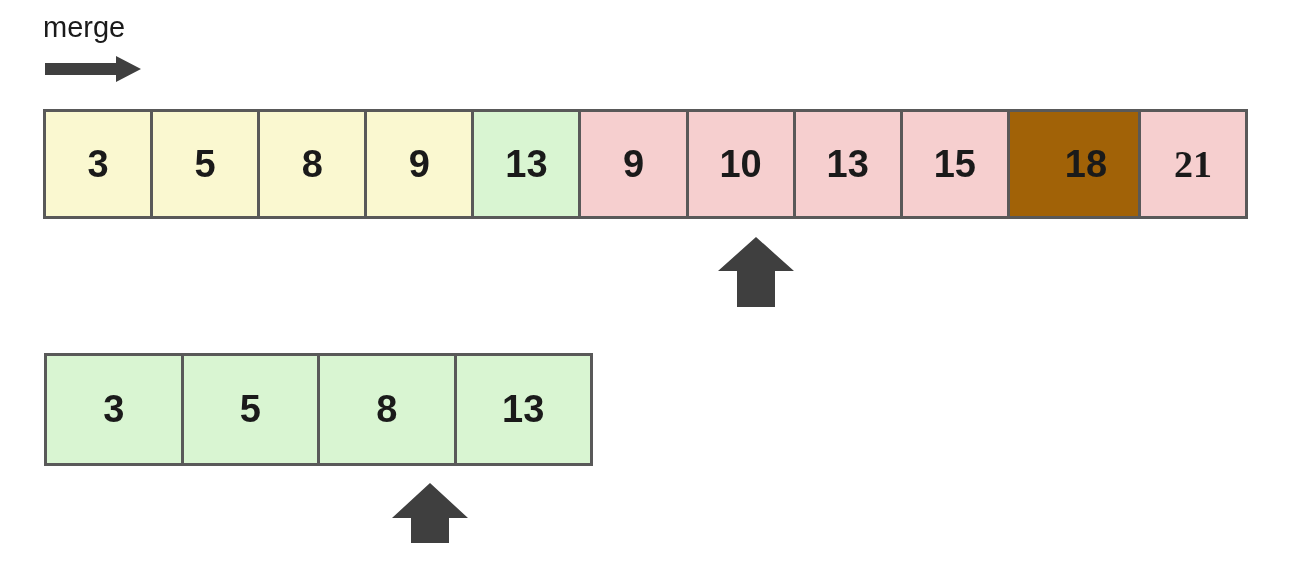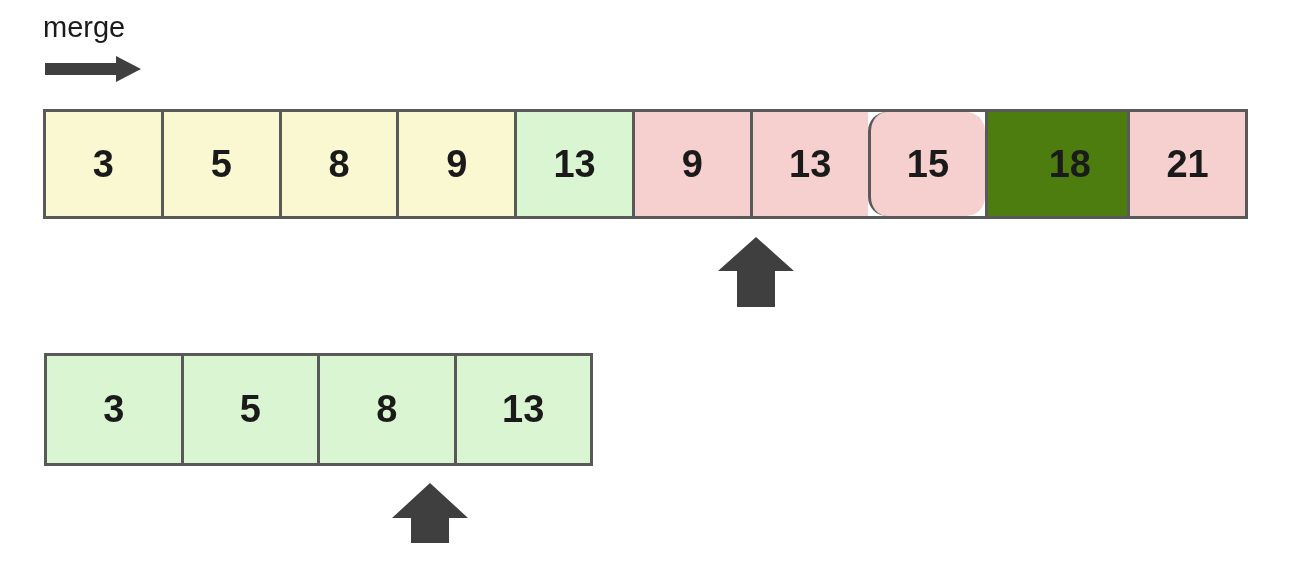--- a/index.html
+++ b/index.html
@@ -89,24 +89,25 @@
     <polygon class="arrow-shape" points="0,7 71,7 71,0 96,13 71,26 71,19 0,19"></polygon>
   </svg>
 
   <div class="row top-row" id="top-row">
       <div class="cell" style="background: rgb(250, 248, 208);">3</div>
       <div class="cell" style="background: rgb(250, 248, 208);">5</div>
       <div class="cell" style="background: rgb(250, 248, 208);">8</div>
       <div class="cell" style="background: rgb(250, 248, 208);">9</div>
       <div class="cell" style="background: rgb(217, 245, 210);">13</div>
       <div class="cell" style="background: rgb(246, 207, 207);">9</div>
+      <div class="cell" style="background: rgb(246, 207, 207);">10</div>
       <div class="cell" style="background: rgb(246, 207, 207);">13</div>
-      <div class="cell" style="background: rgb(246, 207, 207); border-radius: 19px;">15</div>
-      <div class="cell" style="background: #4d7c0f; padding-left: 24px;">18</div>
-      <div class="cell" style="background: rgb(246, 207, 207);">21</div>
+      <div class="cell" style="background: rgb(246, 207, 207);">15</div>
+      <div class="cell" style="background: #a16207; padding-left: 24px;">18</div>
+      <div class="cell" style="background: rgb(246, 207, 207); font-family: Liberation Serif, serif;">21</div>
     </div>
 
   <svg class="up-arrow top-pointer" viewBox="0 0 76 72" preserveAspectRatio="none">
     <polygon class="arrow-shape" points="38,0 76,35 57,35 57,72 19,72 19,35 0,35"></polygon>
   </svg>
 
   <div class="row bottom-row" id="bottom-row">
       <div class="cell" style="background: rgb(217, 245, 210);">3</div>
       <div class="cell" style="background: rgb(217, 245, 210);">5</div>
       <div class="cell" style="background: rgb(217, 245, 210);">8</div>

